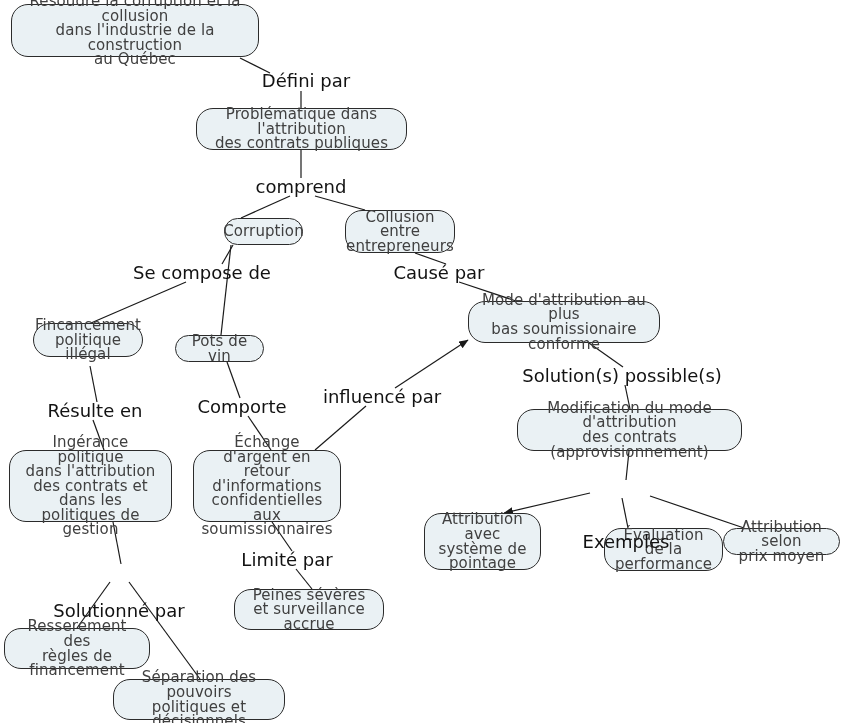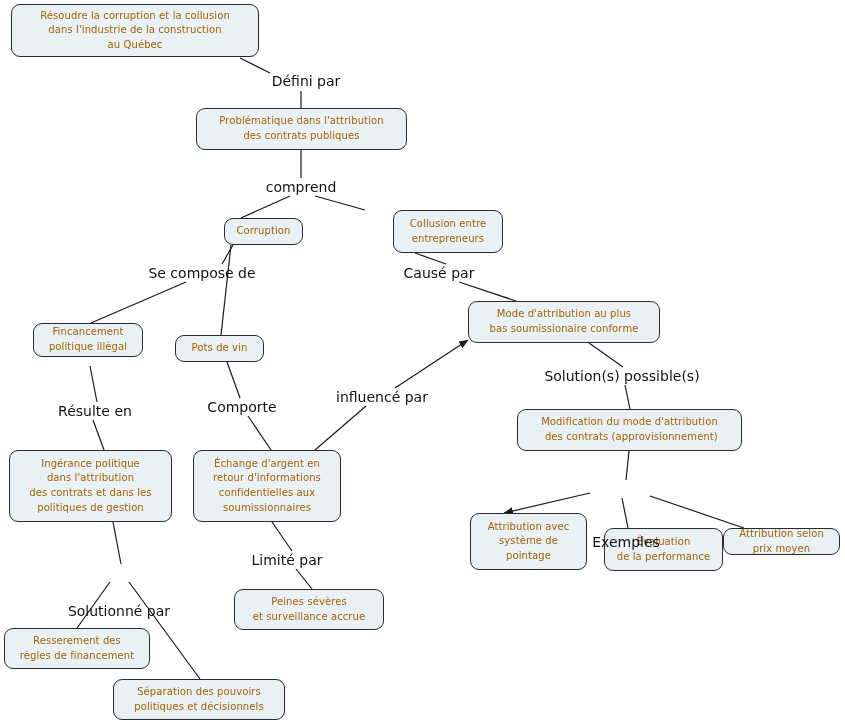--- a/index.html
+++ b/index.html
@@ -24,36 +24,36 @@
     top: 0;
     width: 845px;
     height: 723px;
     pointer-events: none;
   }
   .node {
     position: absolute;
     box-sizing: border-box;
     background: #eaf1f4;
     border: 1px solid #2b2b2b;
-    border-radius: 9px;
+    border-radius: 17px;
     display: flex;
     align-items: center;
     justify-content: center;
     text-align: center;
-    color: #a16207;
-    font-size: 10px;
+    color: #404040;
+    font-size: 15px;
     line-height: 14.6px;
     padding: 2px 7px;
     white-space: pre-line;
     letter-spacing: 0.1px;
   }
   .link-label {
     position: absolute;
     color: #121212;
-    font-size: 14px;
+    font-size: 18px;
     line-height: 14px;
     white-space: nowrap;
     background: transparent;
     text-align: center;
     transform: translate(-50%, -50%);
   }
 </style>
 </head>
 <body>
 
@@ -94,38 +94,38 @@
         <line x1="129" y1="582" x2="200" y2="679" stroke="#1a1a1a" stroke-width="1.2"></line>
       </g>
   </svg>
   <div id="nodes-group">
       <div class="node" style="left: 11px; top: 4px; width: 248px; height: 53px; background: rgb(234, 241, 244); border-color: rgb(43, 43, 43);">Résoudre la corruption et la collusion
 dans l'industrie de la construction
 au Québec</div>
       <div class="node" style="left: 196px; top: 108px; width: 211px; height: 42px; background: rgb(234, 241, 244); border-color: rgb(43, 43, 43);">Problématique dans l'attribution
 des contrats publiques</div>
       <div class="node" style="left: 188px; top: 218px; width: 79px; height: 27px; background: rgb(234, 241, 244); border-color: rgb(43, 43, 43); margin-left: 36px;">Corruption</div>
-      <div class="node" style="left: 345px; top: 210px; width: 110px; height: 43px; background: rgb(234, 241, 244); border-color: rgb(43, 43, 43); margin-left: 48px;">Collusion entre
+      <div class="node" style="left: 345px; top: 210px; width: 110px; height: 43px; background: rgb(234, 241, 244); border-color: rgb(43, 43, 43);">Collusion entre
 entrepreneurs</div>
       <div class="node" style="left: 33px; top: 323px; width: 110px; height: 34px; background: rgb(234, 241, 244); border-color: rgb(43, 43, 43);">Fincancement
 politique illégal</div>
       <div class="node" style="left: 175px; top: 335px; width: 89px; height: 27px; background: rgb(234, 241, 244); border-color: rgb(43, 43, 43);">Pots de vin</div>
       <div class="node" style="left: 468px; top: 301px; width: 192px; height: 42px; background: rgb(234, 241, 244); border-color: rgb(43, 43, 43);">Mode d'attribution au plus
 bas soumissionaire conforme</div>
       <div class="node" style="left: 9px; top: 450px; width: 163px; height: 72px; background: rgb(234, 241, 244); border-color: rgb(43, 43, 43);">Ingérance politique
 dans l'attribution
 des contrats et dans les
 politiques de gestion</div>
       <div class="node" style="left: 193px; top: 450px; width: 148px; height: 72px; background: rgb(234, 241, 244); border-color: rgb(43, 43, 43);">Échange d'argent en
 retour d'informations
 confidentielles aux
 soumissionnaires</div>
-      <div class="node" style="left: 517px; top: 409px; width: 225px; height: 42px; background: rgb(234, 241, 244); border-color: rgb(43, 43, 43); text-align: right;">Modification du mode d'attribution
+      <div class="node" style="left: 517px; top: 409px; width: 225px; height: 42px; background: rgb(234, 241, 244); border-color: rgb(43, 43, 43);">Modification du mode d'attribution
 des contrats (approvisionnement)</div>
-      <div class="node" style="left: 424px; top: 513px; width: 117px; height: 57px; background: rgb(234, 241, 244); border-color: rgb(43, 43, 43); margin-left: 46px;">Attribution avec
+      <div class="node" style="left: 424px; top: 513px; width: 117px; height: 57px; background: rgb(234, 241, 244); border-color: rgb(43, 43, 43);">Attribution avec
 système de
 pointage</div>
       <div class="node" style="left: 564px; top: 528px; width: 119px; height: 43px; background: rgb(234, 241, 244); border-color: rgb(43, 43, 43); margin-left: 40px;">Évaluation
 de la performance</div>
       <div class="node" style="left: 723px; top: 528px; width: 117px; height: 27px; background: rgb(234, 241, 244); border-color: rgb(43, 43, 43);">Attribution selon
 prix moyen</div>
       <div class="node" style="left: 234px; top: 589px; width: 150px; height: 41px; background: rgb(234, 241, 244); border-color: rgb(43, 43, 43);">Peines sévères
 et surveillance accrue</div>
       <div class="node" style="left: 4px; top: 628px; width: 146px; height: 41px; background: rgb(234, 241, 244); border-color: rgb(43, 43, 43);">Resserement des
 règles de financement</div>

